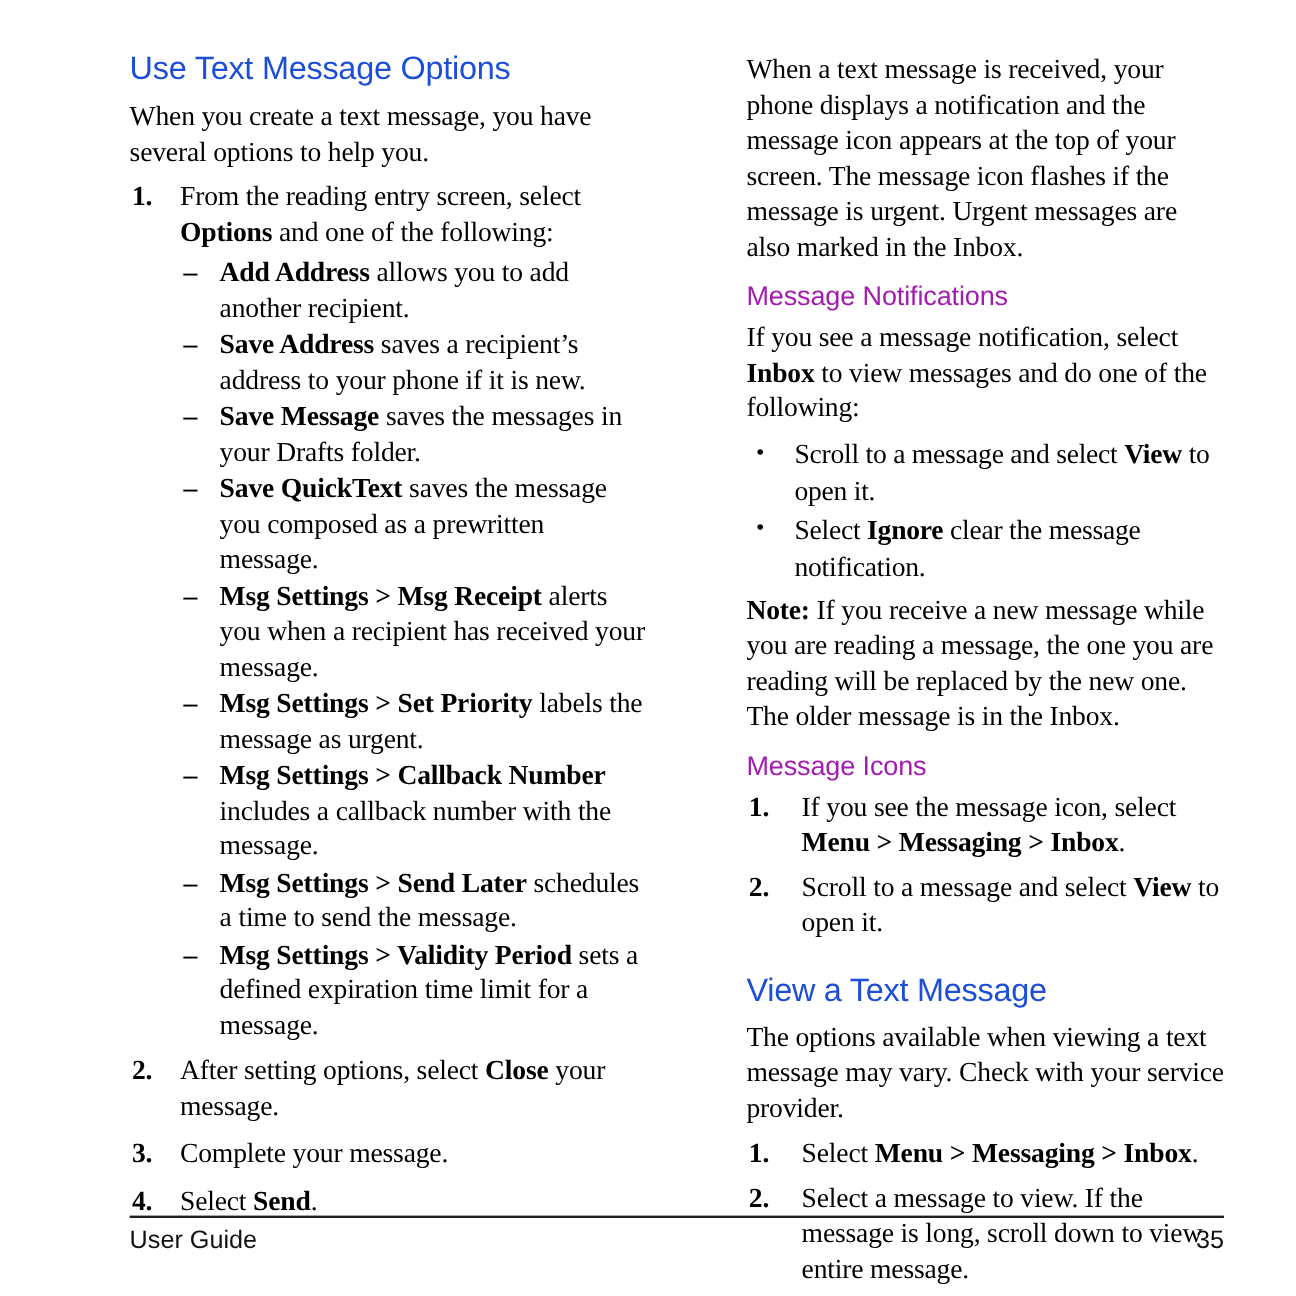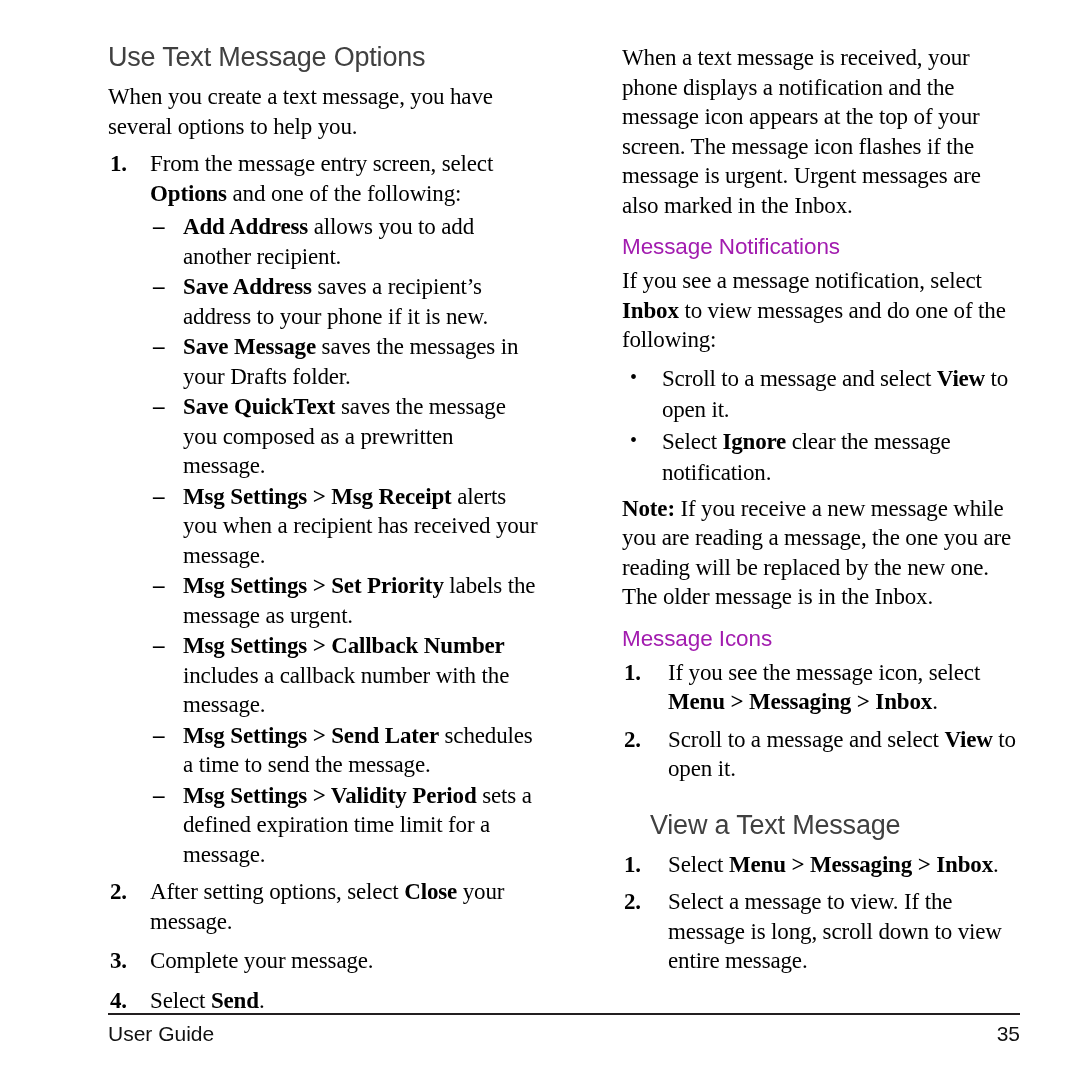--- a/index.html
+++ b/index.html
@@ -47,32 +47,32 @@
   }
 
   
   h1.sec-title {
     font-family: "Liberation Sans", "DejaVu Sans", sans-serif;
     font-weight: 400;
     font-size: 27px;
     line-height: 30px;
     letter-spacing: -0.2px;
     margin: 0 0 10px 0;
-    color: #404040;
+    color: #1d4ed8;
   }
   h2.sub-title {
     font-family: "Liberation Sans", "DejaVu Sans", sans-serif;
     font-weight: 400;
     font-size: 22.5px;
     line-height: 26px;
     letter-spacing: -0.1px;
     margin: 14px 0 6px 0;
     color: #a21caf;
   }
-  .sec-title.spaced-top { margin-top: 26px; margin-left: 28px; }
+  .sec-title.spaced-top { margin-top: 26px; }
 
   
   p.body {
     font-size: 23px;
     line-height: 29.5px;
     margin: 1px 0 8px 0;
     font-stretch: semi-condensed;
     letter-spacing: -0.15px;
   }
 
@@ -162,21 +162,21 @@
   <div class="columns">
 
     <div class="col col-left">
 
       <h1 class="sec-title">Use Text Message Options</h1>
 
       <p class="body">When you create a text message, you have several options to help you.</p>
 
       <ol class="numlist">
         <li class="numitem">
-          <span class="marker">1.</span><span>From the message entry screen, select </span><b>Options</b><span> and one of the following:</span>
+          <span class="marker">1.</span><span>From the reading entry screen, select </span><b>Options</b><span> and one of the following:</span>
         </li>
       </ol>
 
       <ul class="dashlist">
         <li class="dashitem">
           <span class="marker">–</span><b>Add Address</b><span> allows you to add another recipient.</span>
         </li>
         <li class="dashitem">
           <span class="marker">–</span><b>Save Address</b><span> saves a recipient’s address to your phone if it is new.</span>
         </li>
@@ -243,20 +243,21 @@
         <li class="numitem" style="padding-left:46px;">
           <span class="marker">1.</span><span>If you see the message icon, select </span><b>Menu &gt; Messaging &gt; Inbox</b><span>.</span>
         </li>
         <li class="numitem" style="padding-left:46px;margin-top:8px;">
           <span class="marker">2.</span><span>Scroll to a message and select </span><b>View</b><span> to open it.</span>
         </li>
       </ol>
 
       <h1 class="sec-title spaced-top">View a Text Message</h1>
 
+      <p class="body">The options available when viewing a text message may vary. Check with your service provider.</p>
 
       <ol class="numlist">
         <li class="numitem" style="padding-left:46px;">
           <span class="marker">1.</span><span>Select </span><b>Menu  &gt;  Messaging  &gt;  Inbox</b><span>.</span>
         </li>
         <li class="numitem" style="padding-left:46px;margin-top:8px;">
           <span class="marker">2.</span><span>Select a message to view. If the message is long, scroll down to view entire message.</span>
         </li>
       </ol>
 

